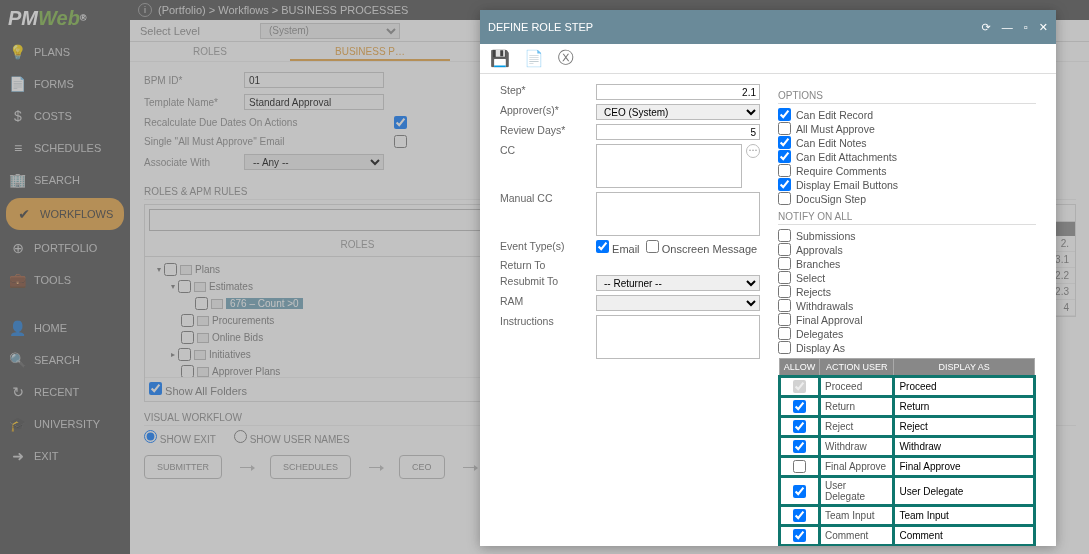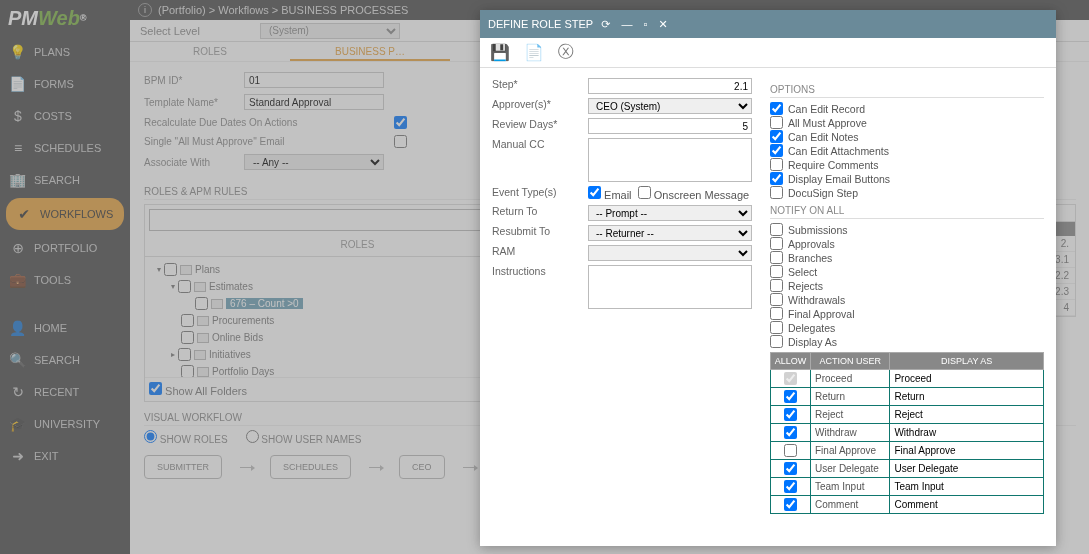--- a/index.html
+++ b/index.html
@@ -38,38 +38,38 @@
 .subtabs div.active { color: #e8a23d; border-bottom: 2px solid #e8a23d; }
 .tree { padding: 4px; font-size: 10px; max-height: 120px; overflow-y: auto; }
 .tree-row { display: flex; align-items: center; padding: 2px 0; }
 .tree-row .ind { display: inline-block; }
 .tree-row.sel span.lbl { background: #6a9fb5; color: #fff; padding: 0 4px; }
 .folder-ic { width: 12px; height: 10px; display: inline-block; margin-right: 3px; border: 1px solid #bbb; background: #eee; }
 
 .overlay { position: absolute; left: 0; top: 0; width: 1089px; height: 554px; background: rgba(120,120,120,0.45); }
 
 .modal { position: absolute; left: 480px; top: 10px; width: 576px; height: 536px; background: #fff; box-shadow: 0 2px 12px rgba(0,0,0,0.3); display: flex; flex-direction: column; }
-.modal-header { height: 28px; background: #6a8a99; color: #fff; display: flex; align-items: center; padding: 0 8px; font-size: 11px; }
+.modal-header { height: 34px; background: #6a8a99; color: #fff; display: flex; align-items: center; padding: 0 8px; font-size: 11px; justify-content: space-between; }
 .modal-header .hdr-icons span { margin-left: 8px; cursor: pointer; font-size: 11px; }
 .modal-toolbar { height: 30px; border-bottom: 1px solid #ddd; display: flex; align-items: center; padding: 0 10px; gap: 14px; color: #777; }
 .modal-toolbar span { cursor: pointer; font-size: 16px; }
-.modal-body { flex: 1; display: flex; overflow-y: auto; padding: 10px 12px; font-size: 11px; color: #555; gap: 18px; }
+.modal-body { flex: 1; display: flex; overflow-y: auto; padding: 10px 20px; font-size: 11px; color: #555; gap: 18px; }
 .mcol-left { width: 260px; }
 .mcol-right { flex: 1; }
 .mrow { display: flex; margin-bottom: 4px; align-items: flex-start; }
 .mrow label { width: 96px; font-size: 10.5px; color: #666; }
 .mrow input[type=text], .mrow select { flex: 1; border: 1px solid #bbb; height: 16px; font-size: 10px; padding: 0 3px; }
 .mrow textarea { flex: 1; border: 1px solid #bbb; height: 44px; font-size: 10px; resize: none; }
 .rtxt { text-align: right; }
 .sec-head { font-size: 10px; color: #888; border-bottom: 1px solid #ddd; padding-bottom: 2px; margin-bottom: 4px; margin-top: 6px; }
 .chk-row { display: flex; align-items: center; font-size: 10.5px; color: #555; margin-bottom: 1px; }
 .chk-row input { margin-right: 5px; }
 .tbl { width: 100%; border-collapse: collapse; margin-top: 4px; }
 .tbl th { background: #888; color: #fff; font-size: 9px; padding: 3px; border: 1px solid #aaa; font-weight: normal; }
-.tbl td { border: 1px solid #0f766e; padding: 2px 4px; font-size: 10px; margin-left: 24px; }
+.tbl td { border: 3px solid #0f766e; padding: 2px 4px; font-size: 10px; margin-left: 24px; }
 .tbl input[type=text] { width: 100%; border: none; font-size: 10px; }
 .tbl input[type=checkbox] { display: block; margin: 0 auto; }
 .wf-radio { display: flex; gap: 18px; margin-bottom: 10px; font-size: 10px; color: #888; }
 .wf-flow { display: flex; align-items: center; gap: 18px; }
 .wf-node { border: 1px solid #bbb; border-radius: 4px; padding: 6px 12px; font-size: 9px; color: #888; background: #fff; }
 .wf-arrow { width: 12px; height: 1px; background: #bbb; position: relative; }
 .wf-arrow:after { content: ''; position: absolute; right: -3px; top: -2px; border-left: 4px solid #bbb; border-top: 3px solid transparent; border-bottom: 3px solid transparent; }
 </style>
 </head>
 <body>
@@ -229,21 +229,21 @@
               <span style="font-size:8px;margin-right:3px">▸</span>
               <input type="checkbox" style="margin-right: 3px;"> 
               <span class="folder-ic"></span>
               <span class="lbl">Initiatives</span>
             </div>
             <div class="tree-row">
               <span class="ind" style="width:22px"></span>
               <span style="width:10px;display:inline-block"></span>
               <input type="checkbox" style="margin-right: 3px;"> 
               <span class="folder-ic"></span>
-              <span class="lbl">Portfolio Days</span>
+              <span class="lbl">Approver Plans</span>
             </div>
           </div>
         <div style="padding:4px;border-top:1px solid #eee"><input type="checkbox" checked="" style=""> <span>Show All Folders</span></div>
       </div>
     </div>
     <div style="width:70px">
       <div class="section-title">STEPS</div>
       <div class="steps-panel">
         <div style="border-bottom:1px solid #ddd;padding:3px;font-size:9px;color:#888">+ Add Role</div>
         <div style="background:#888;color:#fff;font-size:9px;padding:2px 4px">STEP #</div>
@@ -253,21 +253,21 @@
             <div style="border-bottom: 1px solid rgb(238, 238, 238); padding: 2px 6px; text-align: right; font-size: 10px;">2.2</div>
             <div style="border-bottom: 1px solid rgb(238, 238, 238); padding: 2px 6px; text-align: right; font-size: 10px;">2.3</div>
             <div style="border-bottom: 1px solid rgb(238, 238, 238); padding: 2px 6px; text-align: right; font-size: 10px;">4</div>
           </div>
       </div>
     </div>
   </div>
 
   <div class="section-title">VISUAL WORKFLOW</div>
   <div class="wf-radio">
-    <label><input type="radio" checked="" style=""> <span>SHOW ROLES</span></label>
+    <label><input type="radio" checked="" style=""> <span>SHOW EXIT</span></label>
     <label><input type="radio" style=""> <span>SHOW USER NAMES</span></label>
   </div>
   <div class="wf-flow" id="flow">
       <div class="wf-node">SUBMITTER</div>
       <div class="wf-arrow"></div>
       <div class="wf-node">SCHEDULES</div>
       <div class="wf-arrow"></div>
       <div class="wf-node">CEO</div>
       <div class="wf-arrow"></div>
       <div class="wf-node">PROJECT MANA…</div>
@@ -299,33 +299,37 @@
         </div>
       <div class="mrow">
           <label>Approver(s)*</label>
           <select><option>CEO (System)</option></select>
         </div>
       <div class="mrow">
           <label>Review Days*</label>
           <input type="text" class="rtxt" value="5" style="">
         </div>
       <div class="mrow">
+          <label>CC</label>
+          <textarea style=""></textarea>
+          <span style="margin-left:4px;border:1px solid #bbb;border-radius:50%;width:14px;height:14px;font-size:9px;text-align:center">⋯</span>
+        </div>
+      <div class="mrow">
           <label>Manual CC</label>
           <textarea style=""></textarea>
         </div>
       <div class="mrow">
           <label>Event Type(s)</label>
         <div style="flex:1">
           <input type="checkbox" checked="" style=""> <span>Email</span>
           &nbsp;<input type="checkbox" style=""> <span>Onscreen Message</span>
         </div>
       </div>
       <div class="mrow">
           <label>Return To</label>
-          <select><option>-- Prompt --</option></select>
         </div>
       <div class="mrow">
           <label>Resubmit To</label>
           <select><option>-- Returner --</option></select>
         </div>
       <div class="mrow">
           <label>RAM</label>
           <select><option></option></select>
         </div>
       <div class="mrow">

